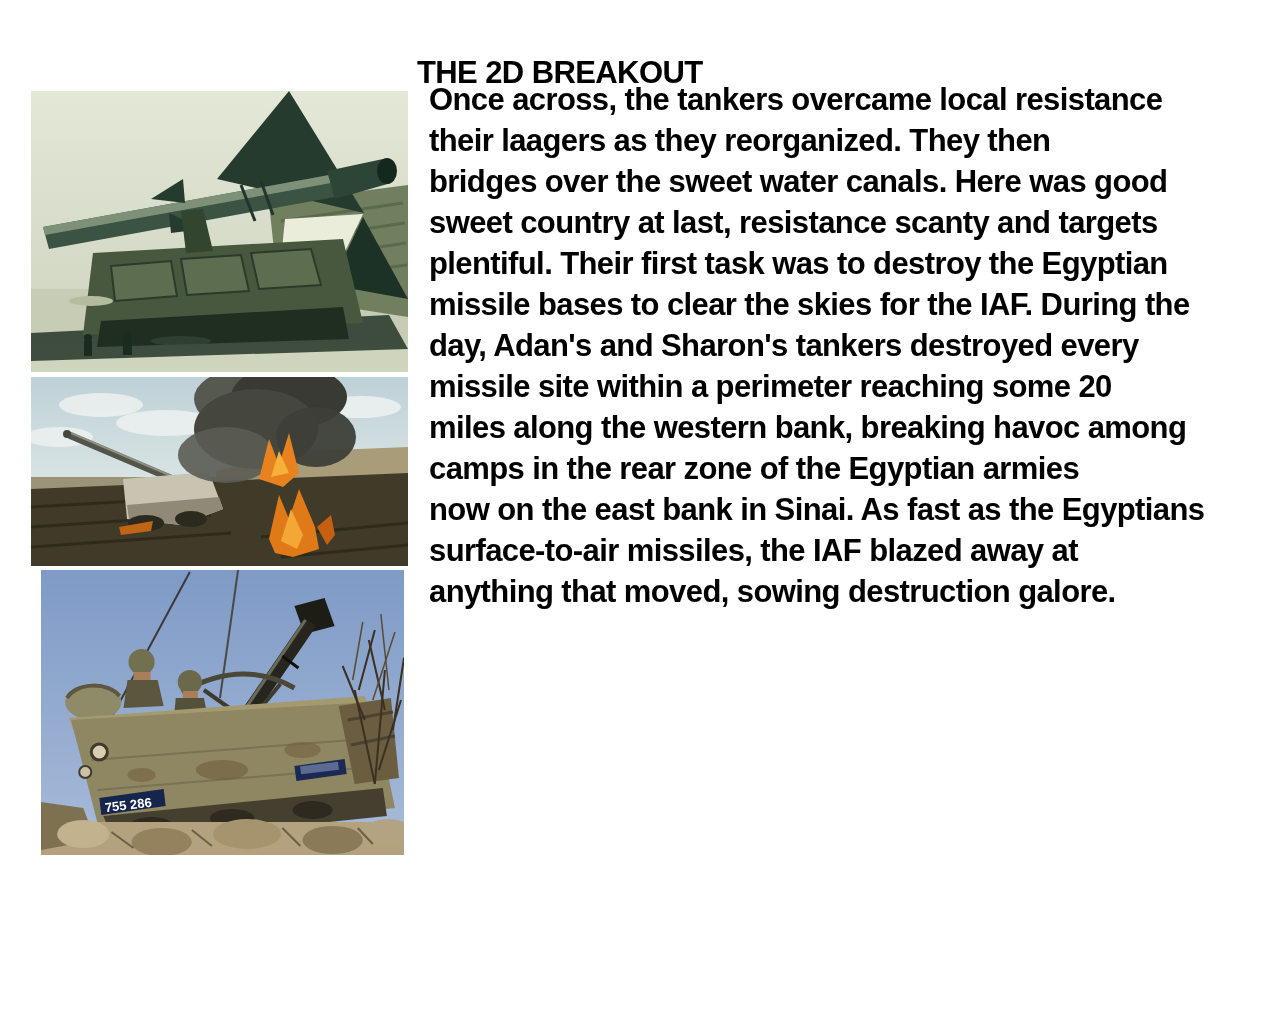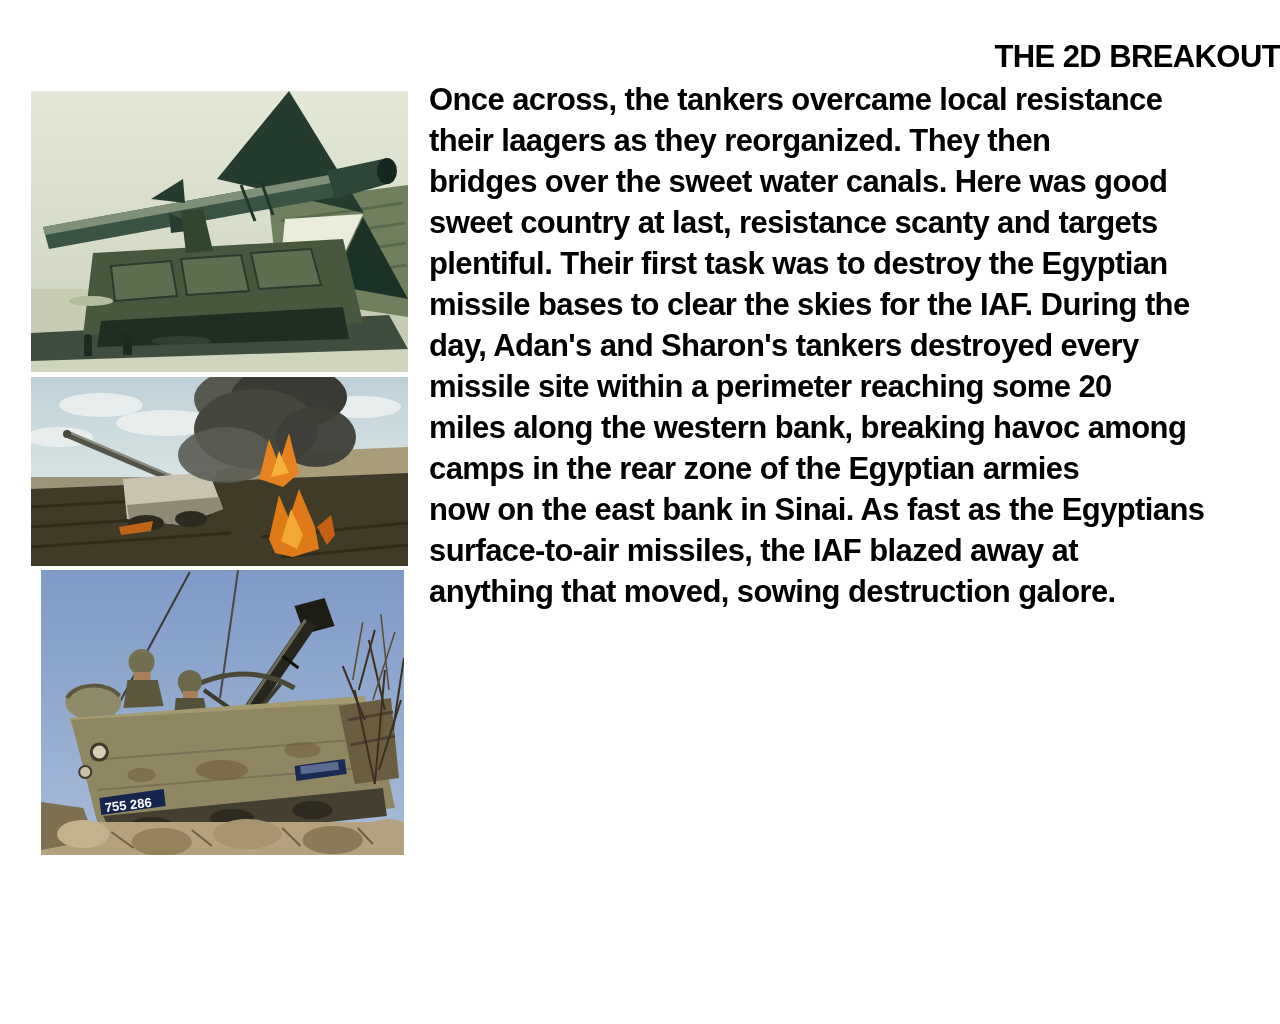--- a/index.html
+++ b/index.html
@@ -26,23 +26,23 @@
     position: absolute;
     left: 417px;
     top: 0;
     width: 863px;
     color: #000000;
     font-weight: bold;
   }
   .slide-title {
     position: absolute;
     left: 0;
-    top: 36px;
+    top: 52px;
     width: 863px;
-    text-align: right;
+    text-align: left;
     font-size: 31px;
     line-height: 41px;
     letter-spacing: -0.6px;
     white-space: nowrap;
   }
   .body-text {
     position: absolute;
     left: 12px;
     top: 79px;
     width: 863px;

